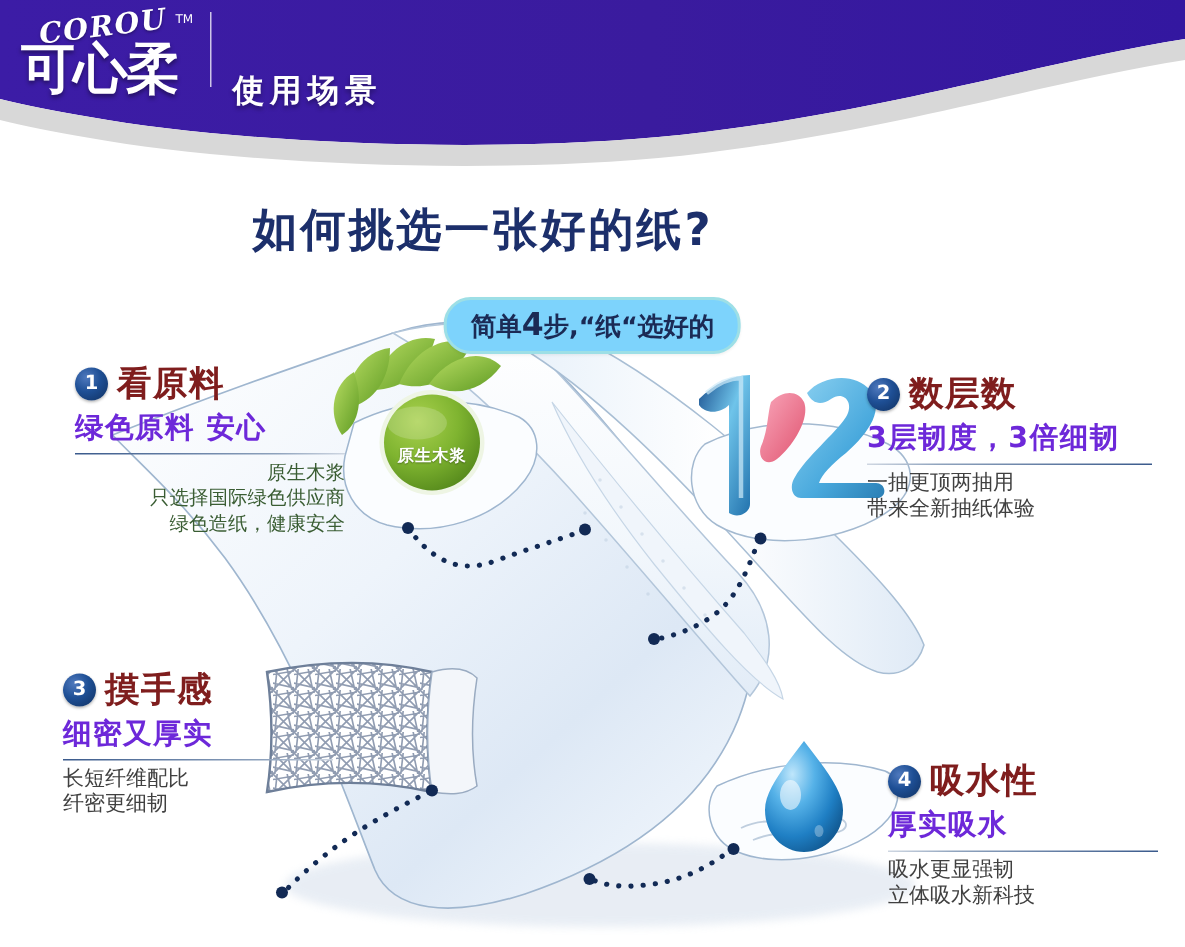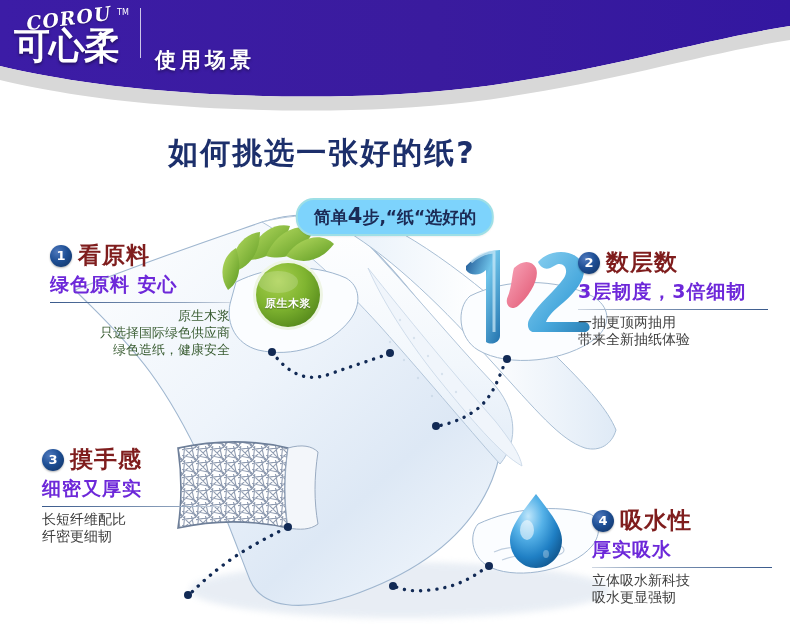--- a/index.html
+++ b/index.html
@@ -342,18 +342,18 @@
   </div>
 
   <div class="feat ta-l" id="feature-4">
     <div class="head">
       <div class="badge">4</div>
       <div class="h-main">吸水性</div>
     </div>
     <div class="h-sub">厚实吸水</div>
     <div class="rule rev"></div>
     <div class="ta-l">
+      <div class="body-b">吸水更显强韧</div>
       <div class="body-b">立体吸水新科技</div>
-      <div class="body-b">吸水更显强韧</div>
     </div>
   </div>
 
 </div>
 
 </body></html>

